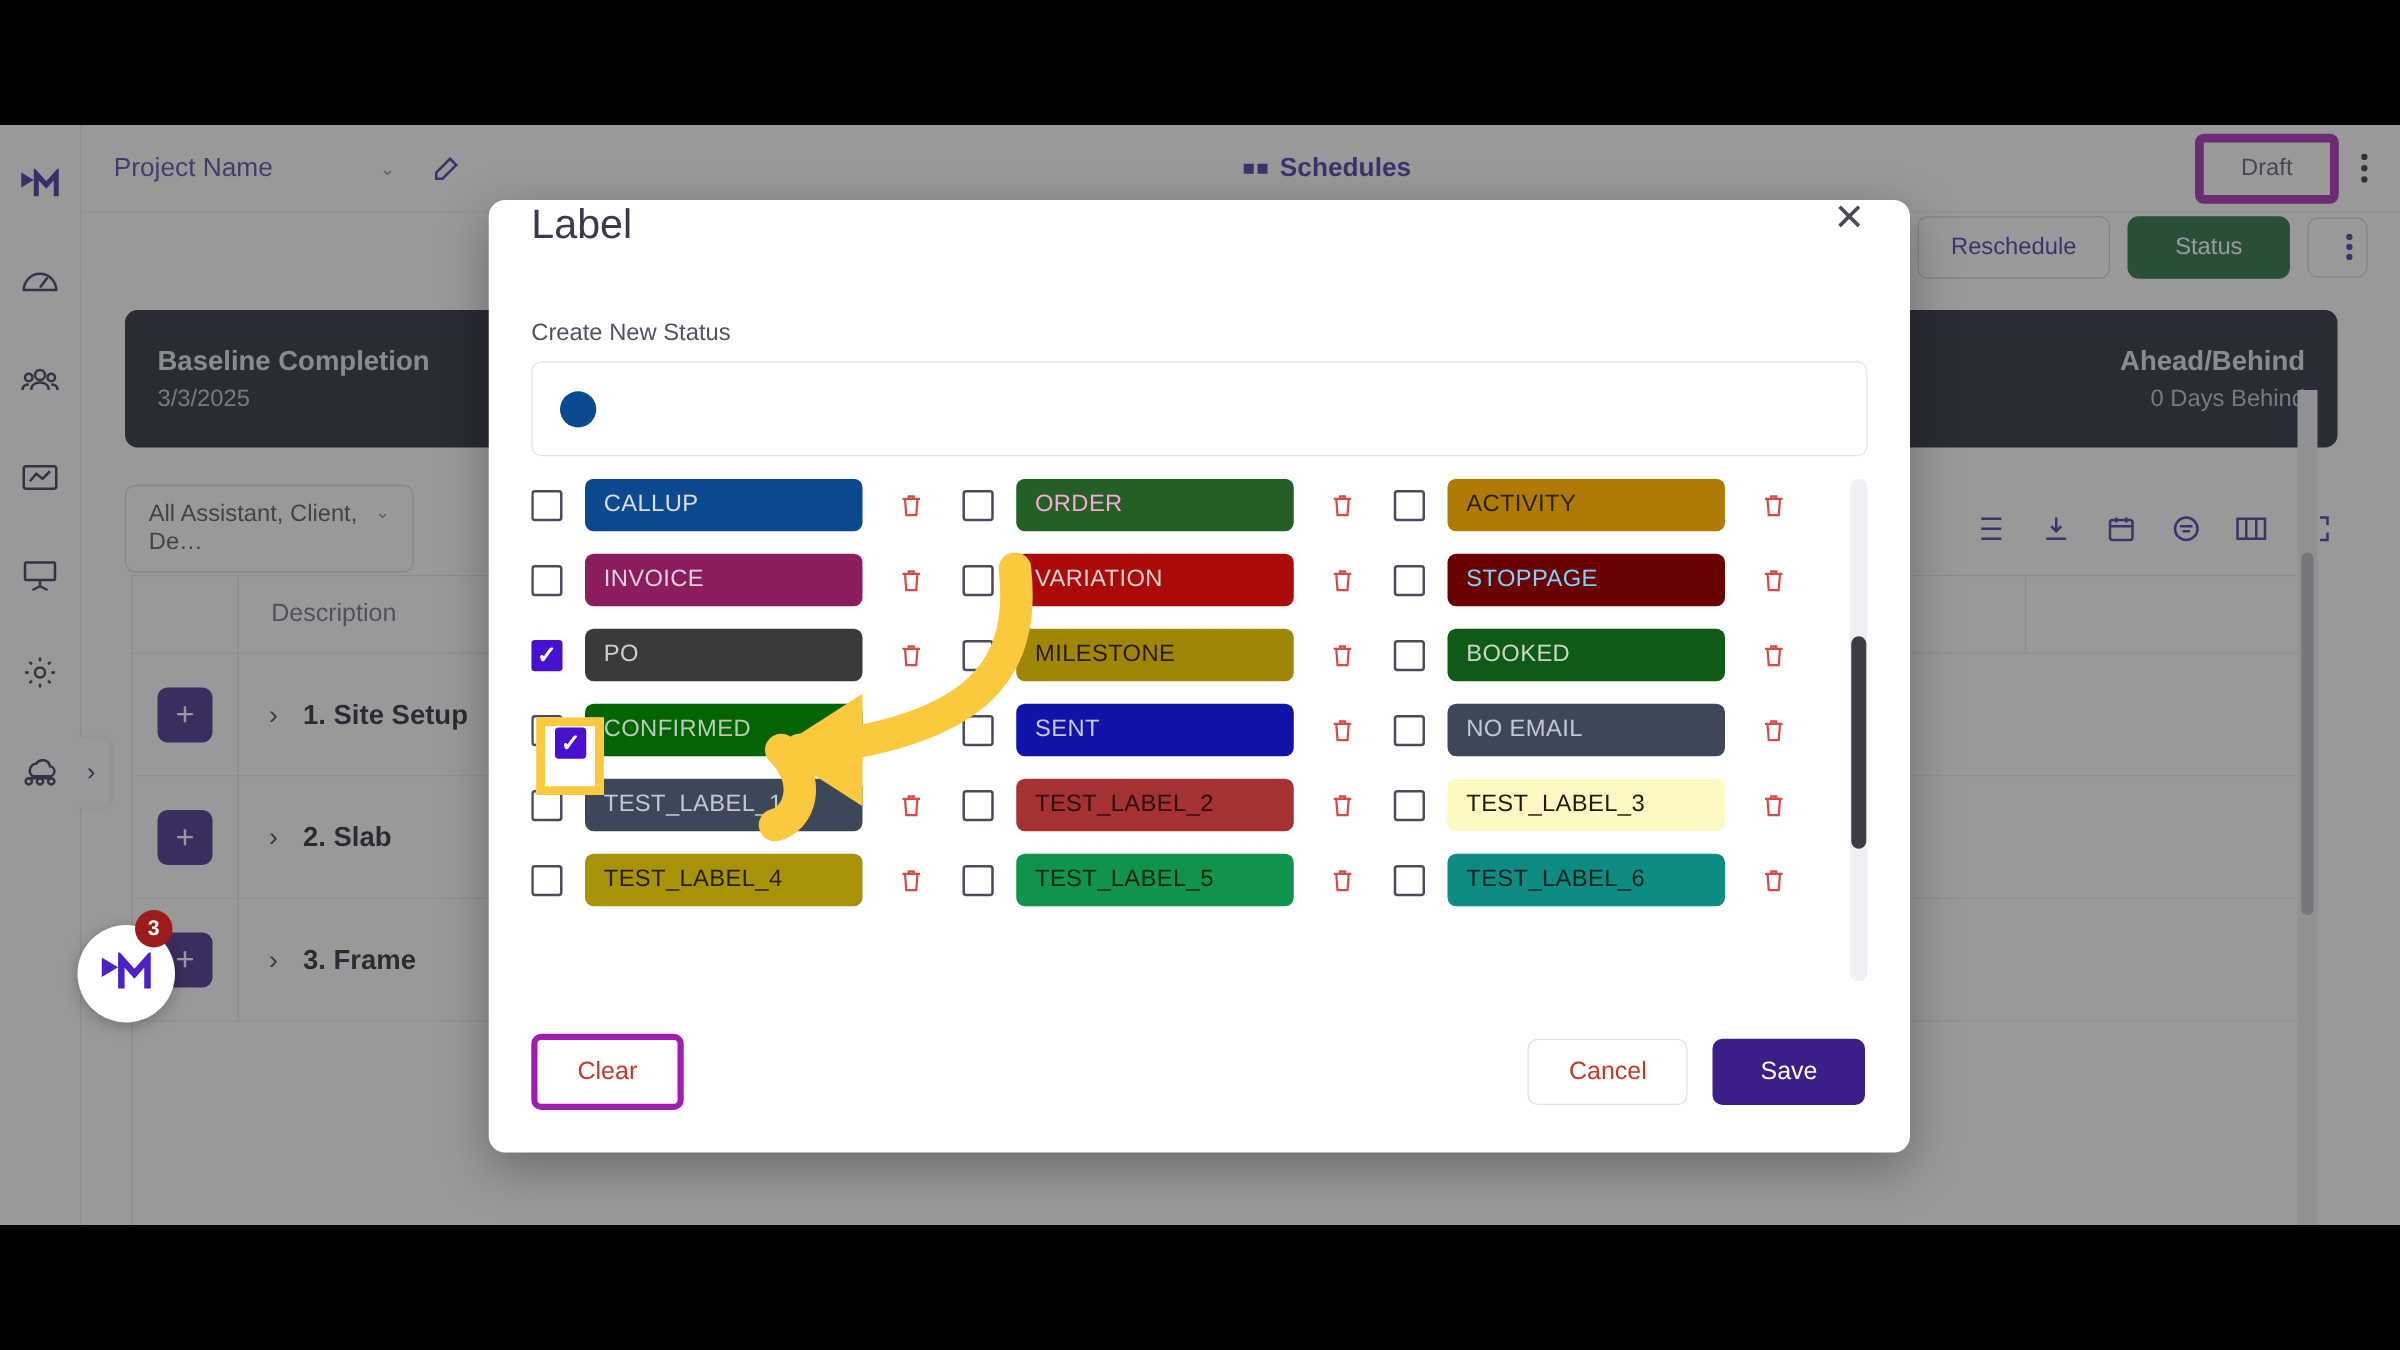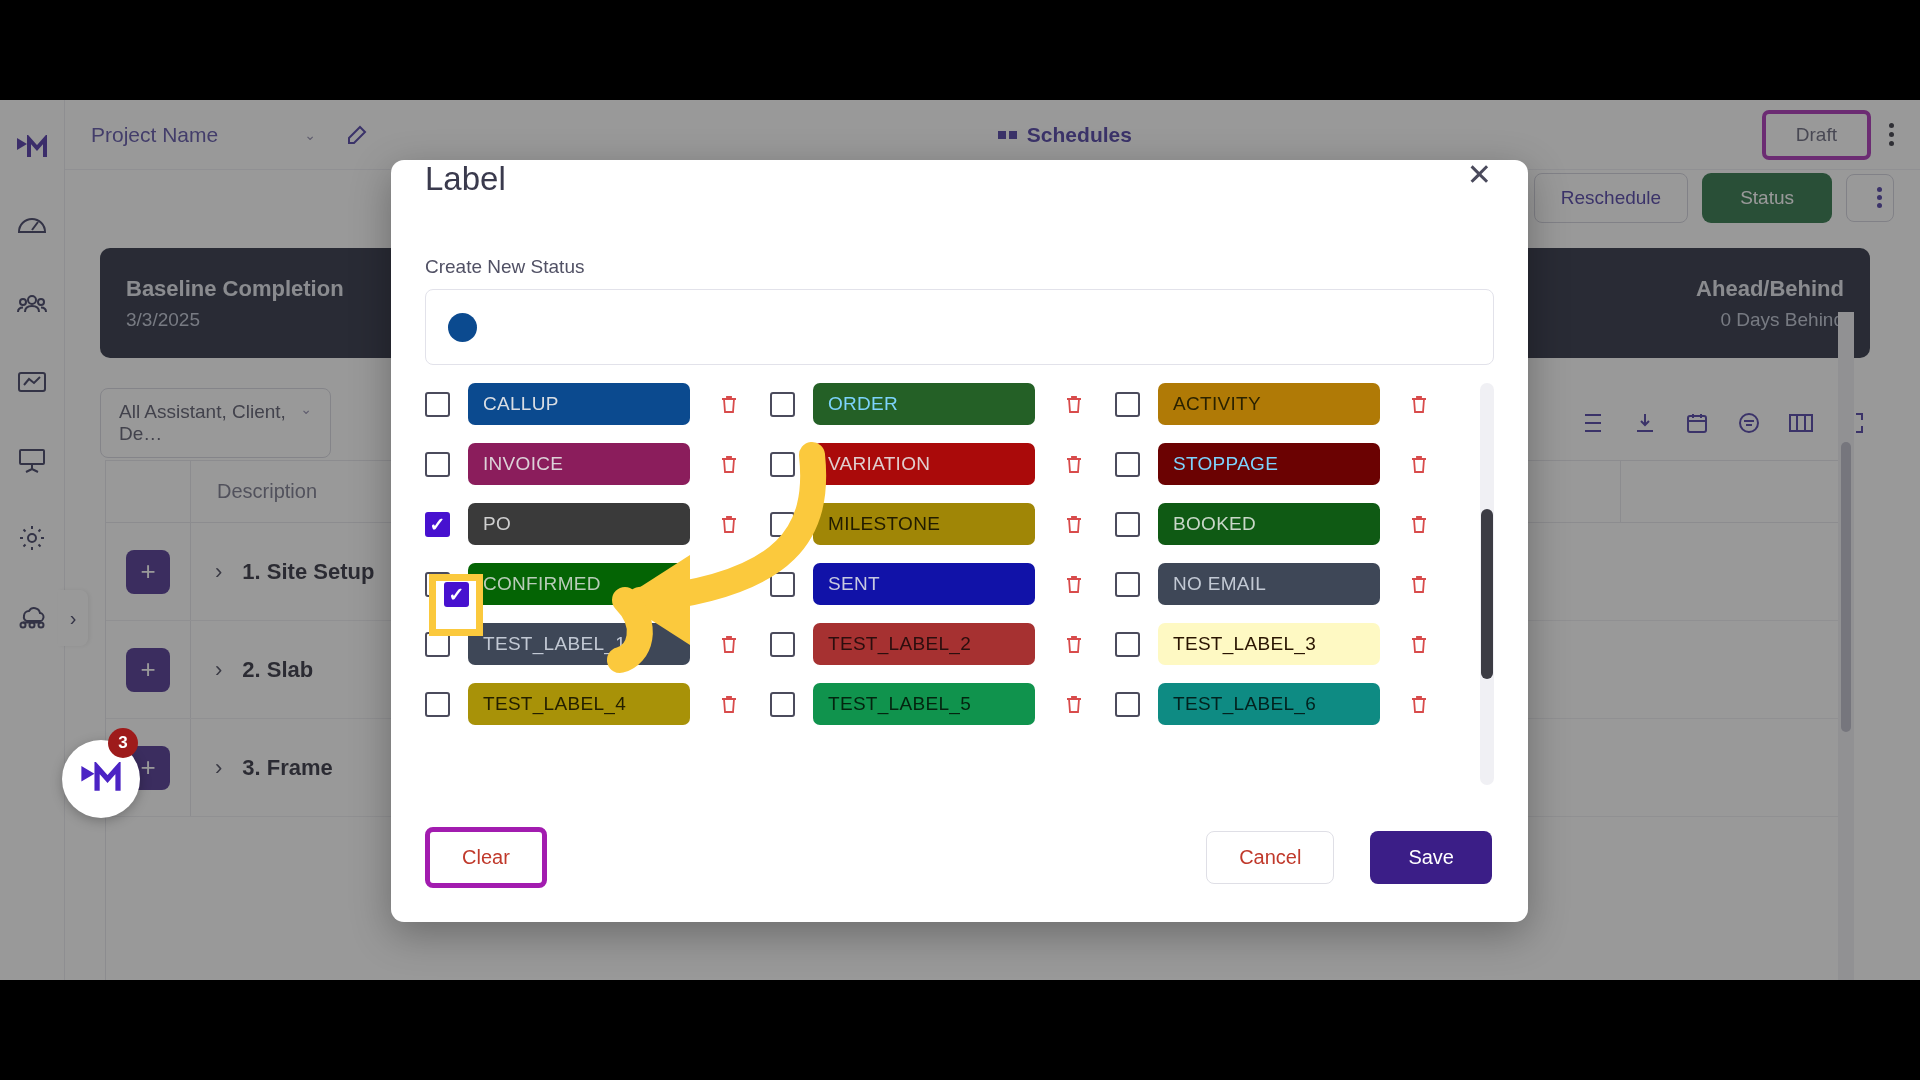--- a/index.html
+++ b/index.html
@@ -75,21 +75,21 @@
   .pencil-btn { margin-left: 30px; color: #3b2a9c; display:flex; }
   .topbar-center {
     flex: 1; display: flex; align-items: center; justify-content: center;
     gap: 10px; color: #3b2a9c; font-weight: 600; font-size: 21px;
   }
   .grid-glyph {
     display: inline-grid; grid-template-columns: 8px 8px; grid-gap: 3px;
   }
   .grid-glyph i { display:block; width:8px; height:8px; background:#3b2a9c; }
   .draft-btn {
-    border: 4px solid #a21caf; border-radius: 7px;
+    border: 7px solid #a21caf; border-radius: 7px;
     padding: 10px 30px; font-size: 19px; color: #56566e; background: #fff;
   }
   .kebab { margin-left: 18px; display: flex; flex-direction: column; gap: 4px; }
   .kebab i { width: 5px; height: 5px; border-radius: 50%; background: #23232e; display:block; }
 
   
   .subbar {
     position: absolute; left: 65px; top: 70px;
     width: 1855px; height: 55px;
     display: flex; align-items: center; justify-content: flex-end;
@@ -268,21 +268,21 @@
 
   .modal-foot {
     margin-top: auto; height: 116px;
     display: flex; align-items: center; justify-content: space-between;
     padding: 0 36px 14px 34px;
   }
   .btn-clear {
     border: 5px solid #a21caf; border-radius: 8px; background: #fff;
     color: #c0392b; font-size: 20px; padding: 14px 32px;
   }
-  .foot-right { display: flex; gap: 36px; }
+  .foot-right { display: flex; gap: 20px; }
   .btn-cancel {
     border: 1px solid #dfdfe6; border-radius: 8px; background: #fff;
     color: #c0392b; font-size: 20px; padding: 14px 32px;
   }
   .btn-save {
     border: none; border-radius: 8px; background: #3b1e87;
     color: #fff; font-size: 20px; padding: 15px 38px;
   }
 
   
@@ -524,21 +524,21 @@
             <div class="cbx"></div>
             <div class="chip" style="background: rgb(11, 74, 143); color: rgb(217, 221, 227); text-align: right;">CALLUP</div>
             <div class="trash">
               <svg width="20" height="22" viewBox="0 0 20 22" fill="none" stroke="#d84b4b" stroke-width="1.8">
                 <path d="M3 6h14M8 6V4h4v2M5 6l1 13h8l1-13"></path>
               </svg>
             </div>
           </div>
           <div class="lbl-row">
             <div class="cbx"></div>
-            <div class="chip" style="background: rgb(36, 96, 38); color: #7dd3fc;">ORDER</div>
+            <div class="chip" style="background: rgb(36, 96, 38); color: #f9a8d4;">ORDER</div>
             <div class="trash">
               <svg width="20" height="22" viewBox="0 0 20 22" fill="none" stroke="#d84b4b" stroke-width="1.8">
                 <path d="M3 6h14M8 6V4h4v2M5 6l1 13h8l1-13"></path>
               </svg>
             </div>
           </div>
           <div class="lbl-row">
             <div class="cbx"></div>
             <div class="chip" style="background: rgb(176, 122, 6); color: rgb(42, 34, 0);">ACTIVITY</div>
             <div class="trash">

